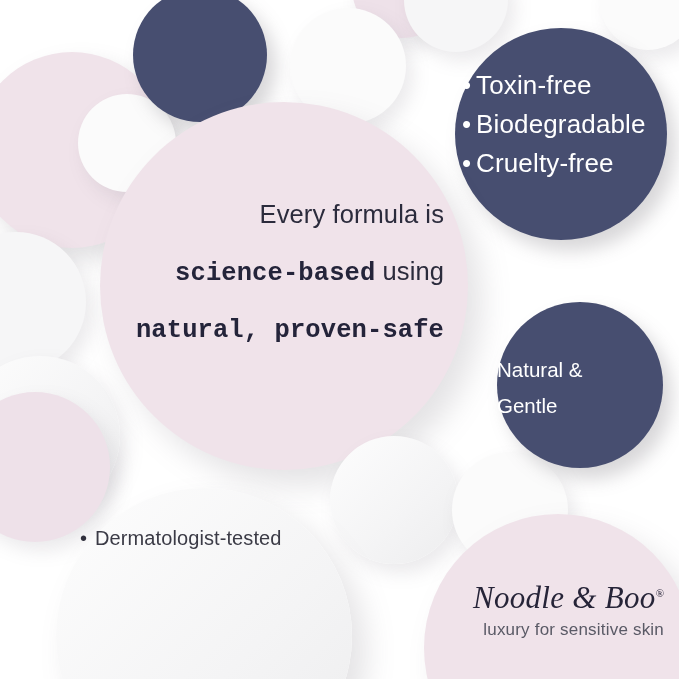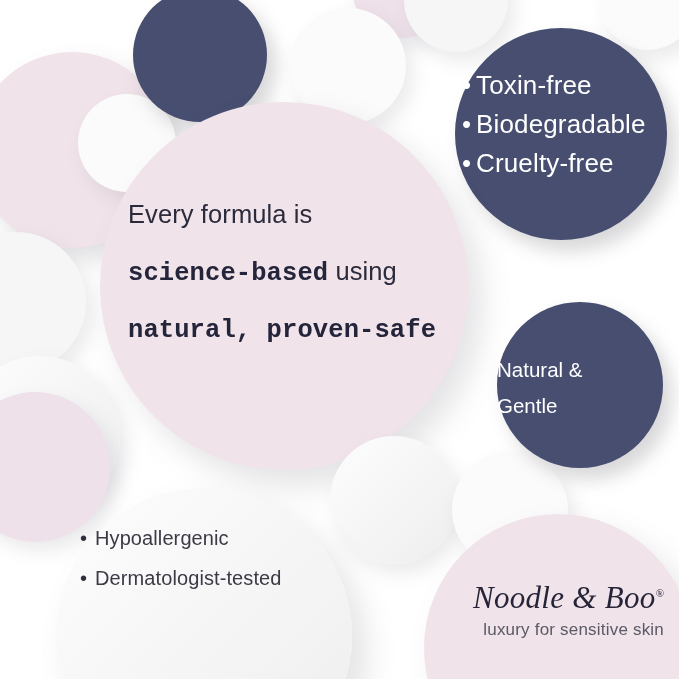--- a/index.html
+++ b/index.html
@@ -31,21 +31,21 @@
   .white{ background:#fbfbfb; }
   .white2{ background:#f6f6f7; }
   .white3{ background:linear-gradient(135deg,#fdfdfd 0%,#f4f4f5 60%,#ededee 100%); }
 
   
   .main-statement{
     position:absolute;
     left:128px;
     top:186px;
     width:316px;
-    text-align:left;
+    text-align:right;
     color:#2b2b3c;
     font-size:25.5px;
     line-height:57px;
     letter-spacing:0.1px;
     font-weight:300;
     z-index:40;
   }
   .main-statement .strong{ font-weight:600; color:#24243a;font-family:Liberation Mono, monospace; }
 
   .bullets-navy{
@@ -157,21 +157,20 @@
     <div class="strong">natural, proven-safe</div>
   </div>
 
   <div class="bullets-navy">
     <div class="row"><span class="dot">•</span><span>Toxin-free</span></div>
     <div class="row"><span class="dot">•</span><span>Biodegradable</span></div>
     <div class="row"><span class="dot">•</span><span>Cruelty-free</span></div>
   </div>
 
   <div class="bullets-grey">
-    <div class="row"><span class="dot">•</span><span>Hypoallergenic</span></div>
     <div class="row"><span class="dot">•</span><span>Dermatologist-tested</span></div>
   </div>
 
   <div class="badge-text">
     <div>Natural &amp;</div>
     <div>Gentle</div>
   </div>
 
   <div class="logo-wrap">
     <div class="logo-name"><span>Noodle &amp; Boo</span><span class="reg">®</span></div>

